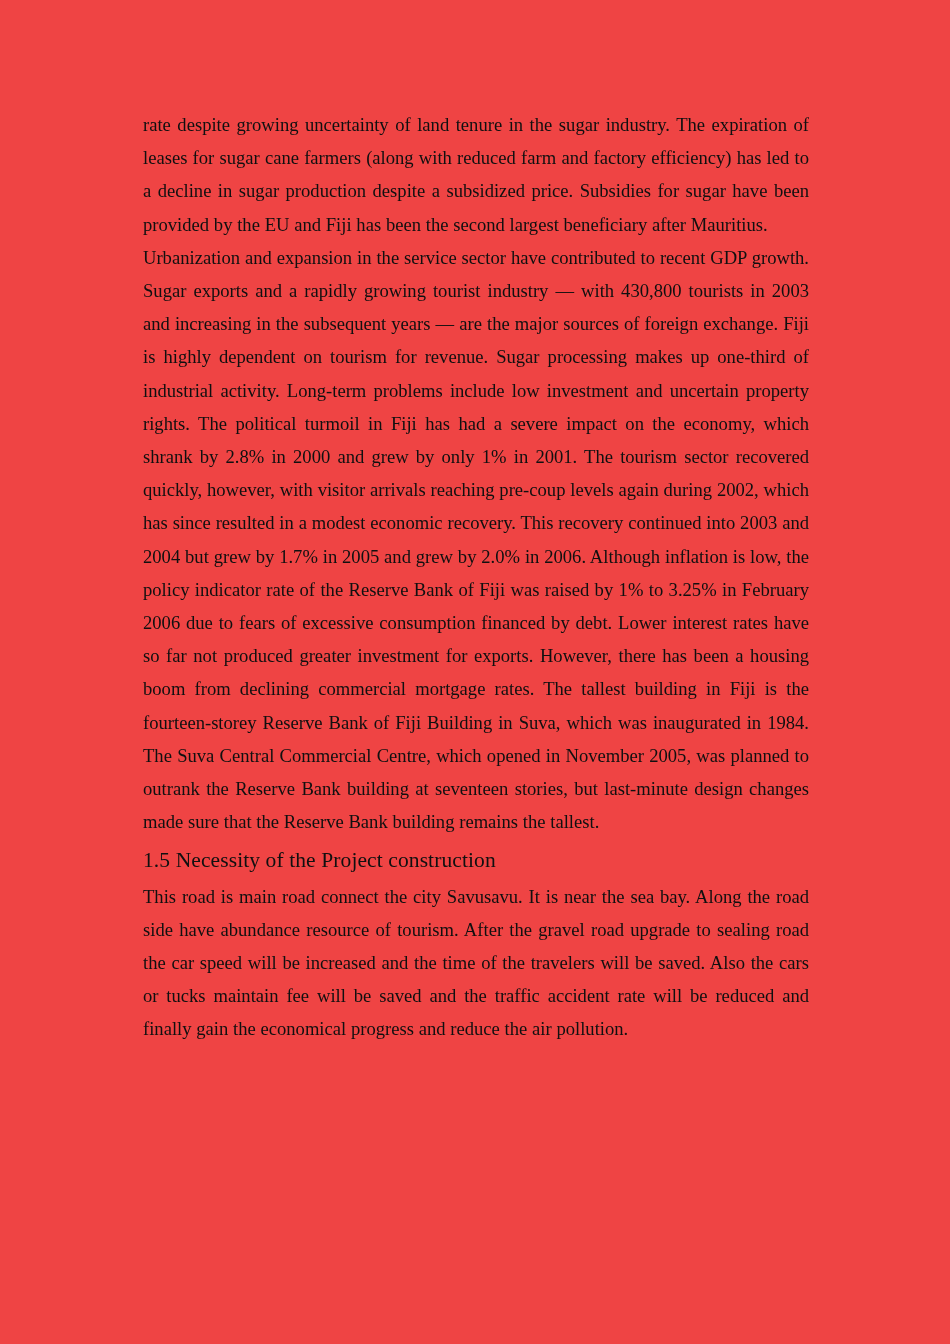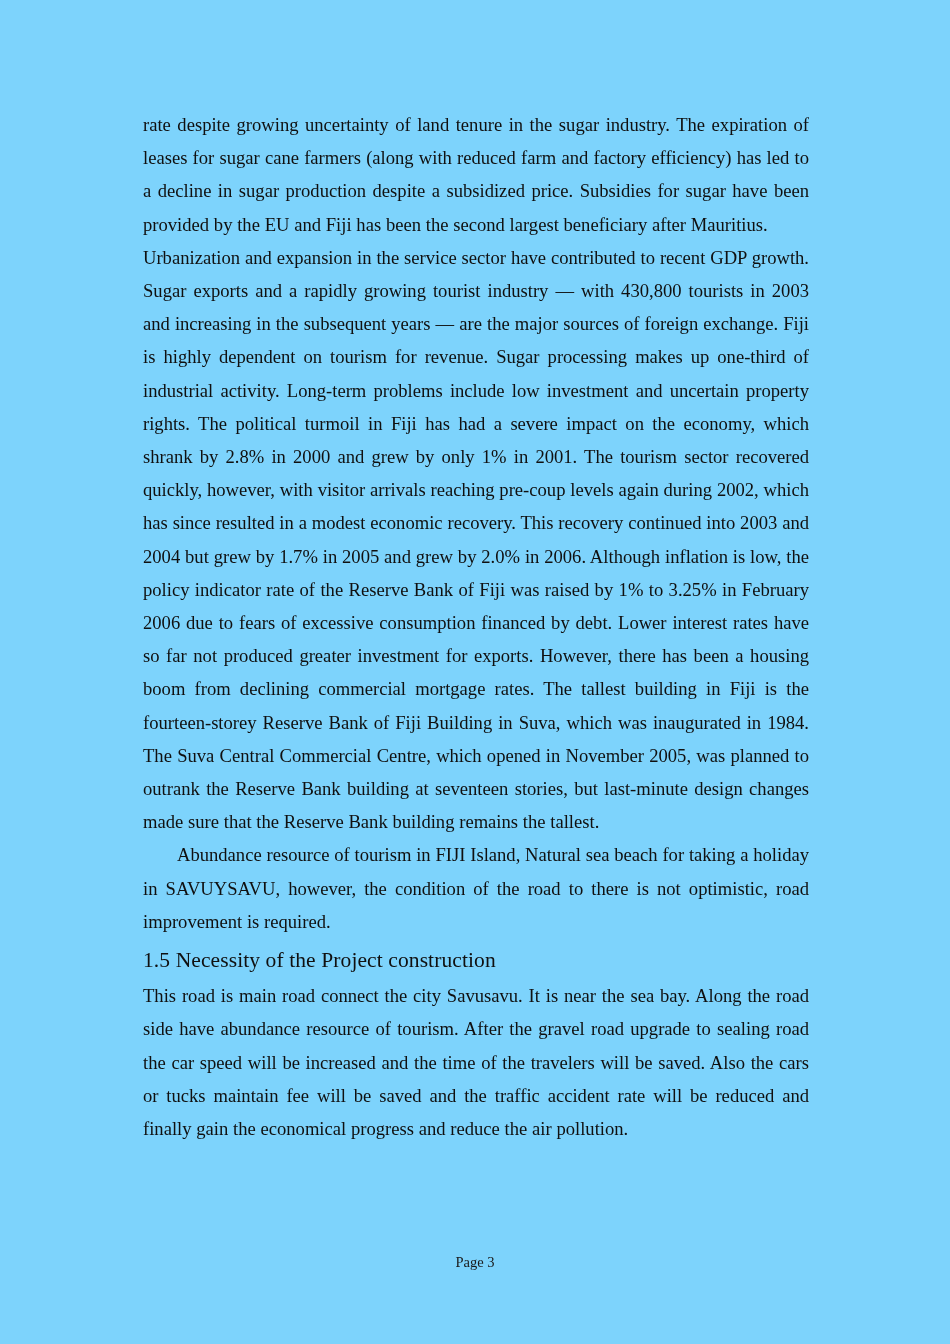--- a/index.html
+++ b/index.html
@@ -4,21 +4,21 @@
 <style>
   html, body {
     margin: 0;
     padding: 0;
     background: #ffffff;
   }
   .page {
     position: relative;
     width: 950px;
     height: 1344px;
-    background: #7dd3fc;
+    background: #ef4444;
     overflow: hidden;
     font-family: "Liberation Serif", "DejaVu Serif", serif;
     color: #101010;
   }
   .content {
     position: absolute;
     left: 143px;
     top: 108px;
     width: 666px;
   }
@@ -58,23 +58,21 @@
 <body>
 
 <div class="page">
 
   <div class="content">
 
     <p class="body-par">rate despite growing uncertainty of land tenure in the sugar industry. The expiration of leases for sugar cane farmers (along with reduced farm and factory efficiency) has led to a decline in sugar production despite a subsidized price. Subsidies for sugar have been provided by the EU and Fiji has been the second largest beneficiary after Mauritius.</p>
 
     <p class="body-par">Urbanization and expansion in the service sector have contributed to recent GDP growth. Sugar exports and a rapidly growing tourist industry — with 430,800 tourists in 2003 and increasing in the subsequent years — are the major sources of foreign exchange. Fiji is highly dependent on tourism for revenue. Sugar processing makes up one-third of industrial activity. Long-term problems include low investment and uncertain property rights. The political turmoil in Fiji has had a severe impact on the economy, which shrank by 2.8% in 2000 and grew by only 1% in 2001. The tourism sector recovered quickly, however, with visitor arrivals reaching pre-coup levels again during 2002, which has since resulted in a modest economic recovery. This recovery continued into 2003 and 2004 but grew by 1.7% in 2005 and grew by 2.0% in 2006. Although inflation is low, the policy indicator rate of the Reserve Bank of Fiji was raised by 1% to 3.25% in February 2006 due to fears of excessive consumption financed by debt. Lower interest rates have so far not produced greater investment for exports. However, there has been a housing boom from declining commercial mortgage rates. The tallest building in Fiji is the fourteen-storey Reserve Bank of Fiji Building in Suva, which was inaugurated in 1984. The Suva Central Commercial Centre, which opened in November 2005, was planned to outrank the Reserve Bank building at seventeen stories, but last-minute design changes made sure that the Reserve Bank building remains the tallest.</p>
 
-    <p class="body-par indented">Abundance resource of tourism in FIJI Island, Natural sea beach for taking a holiday in SAVUYSAVU, however, the condition of the road to there is not optimistic, road improvement is required.</p>
 
     <h2 class="section-heading">1.5 Necessity of the Project construction</h2>
 
     <p class="body-par">This road is main road connect the city Savusavu. It is near the sea bay. Along the road side have abundance resource of tourism. After the gravel road upgrade to sealing road the car speed will be increased and the time of the travelers will be saved. Also the cars or tucks maintain fee will be saved and the traffic accident rate will be reduced and finally gain the economical progress and reduce the air pollution.</p>
 
   </div>
 
-  <div class="footer">Page 3</div>
 
 </div>
 
 </body></html>

